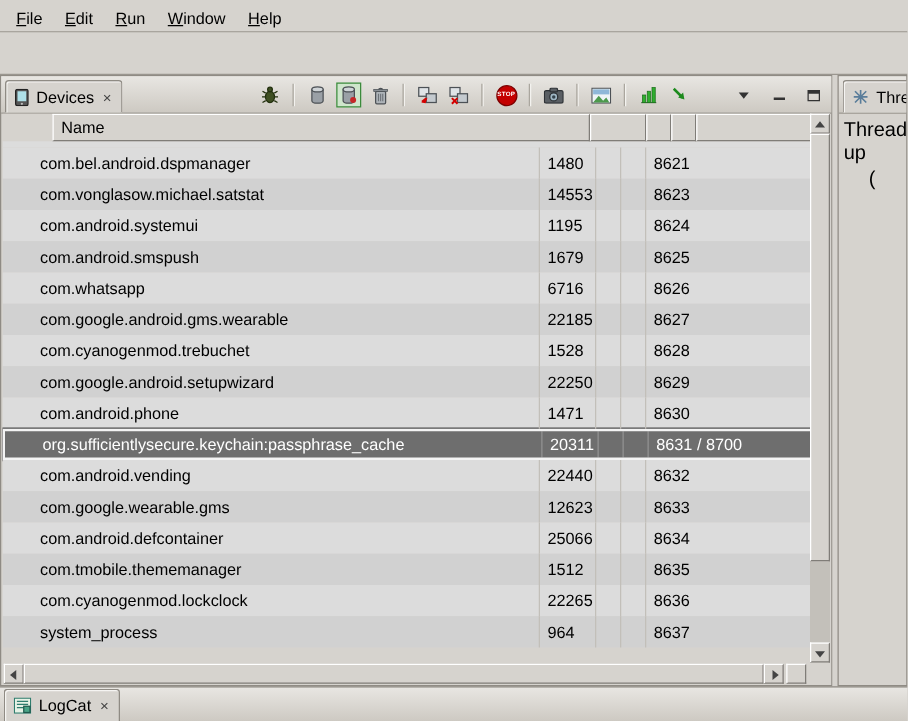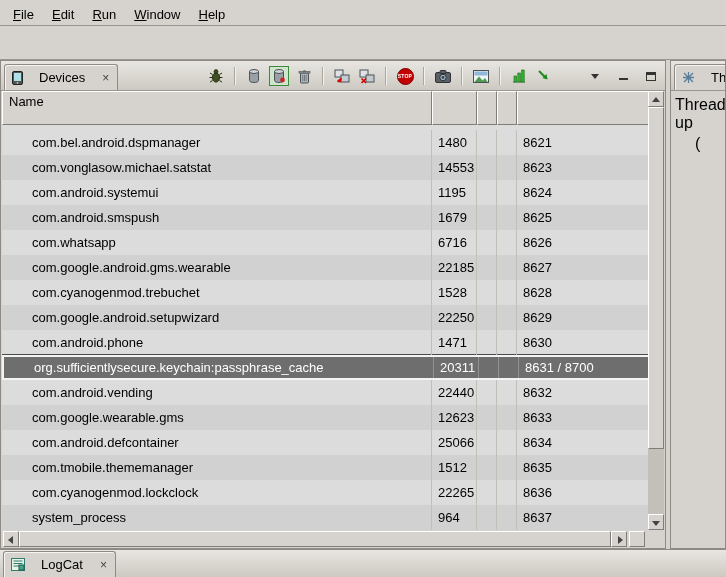--- a/index.html
+++ b/index.html
@@ -41,21 +41,21 @@
     background:linear-gradient(#e8e6e2,#cdc9c2);
     border-bottom:1px solid #9a968f;
     display:flex; align-items:flex-end;
   }
   .tab {
     height:26px; margin-left:3px; padding:0 7px;
     background:#d6d3ce;
     border:1px solid #8f8b84; border-bottom:none;
     border-top-left-radius:3px; border-top-right-radius:3px;
     box-shadow:inset 1px 1px 0 #f5f4f2;
-    display:flex; align-items:center; gap:16px; white-space:nowrap;
+    display:flex; align-items:center; gap:6px; white-space:nowrap;
   }
   .tab-close { font-size:12px; color:#444; padding:0 1px; cursor:default; }
 
   
   .dev-toolbar {
     position:absolute; right:4px; top:3px; height:24px;
     display:flex; align-items:center; gap:5px;
   }
   .tbtn {
     width:20px; height:20px; display:flex; align-items:center; justify-content:center;
@@ -76,21 +76,21 @@
     background:#c40000; border:1px solid #7c0000;
     color:#fff; font-size:5px; font-weight:bold; letter-spacing:.2px;
     display:flex; align-items:center; justify-content:center;
   }
 
   
   .grid {
     position:absolute; left:1px; top:30px; width:648px; bottom:18px;
     background:#d6d3ce; overflow:hidden;
   }
-  .hdr { display:flex; height:34px; }
+  .hdr { display:flex; height:22px;padding-left:40px; }
   .hcell {
     background:#d6d3ce;
     border-top:1px solid #fff; border-left:1px solid #fff;
     border-right:1px solid #807d78; border-bottom:1px solid #807d78;
     padding:2px 6px; overflow:hidden; white-space:nowrap;
   }
   .c-name { width:430px; } .c-pid { width:45px; } .c-e1 { width:20px; }
   .c-e2 { width:20px; } .c-port { flex:1; }
 
   .rows { }

